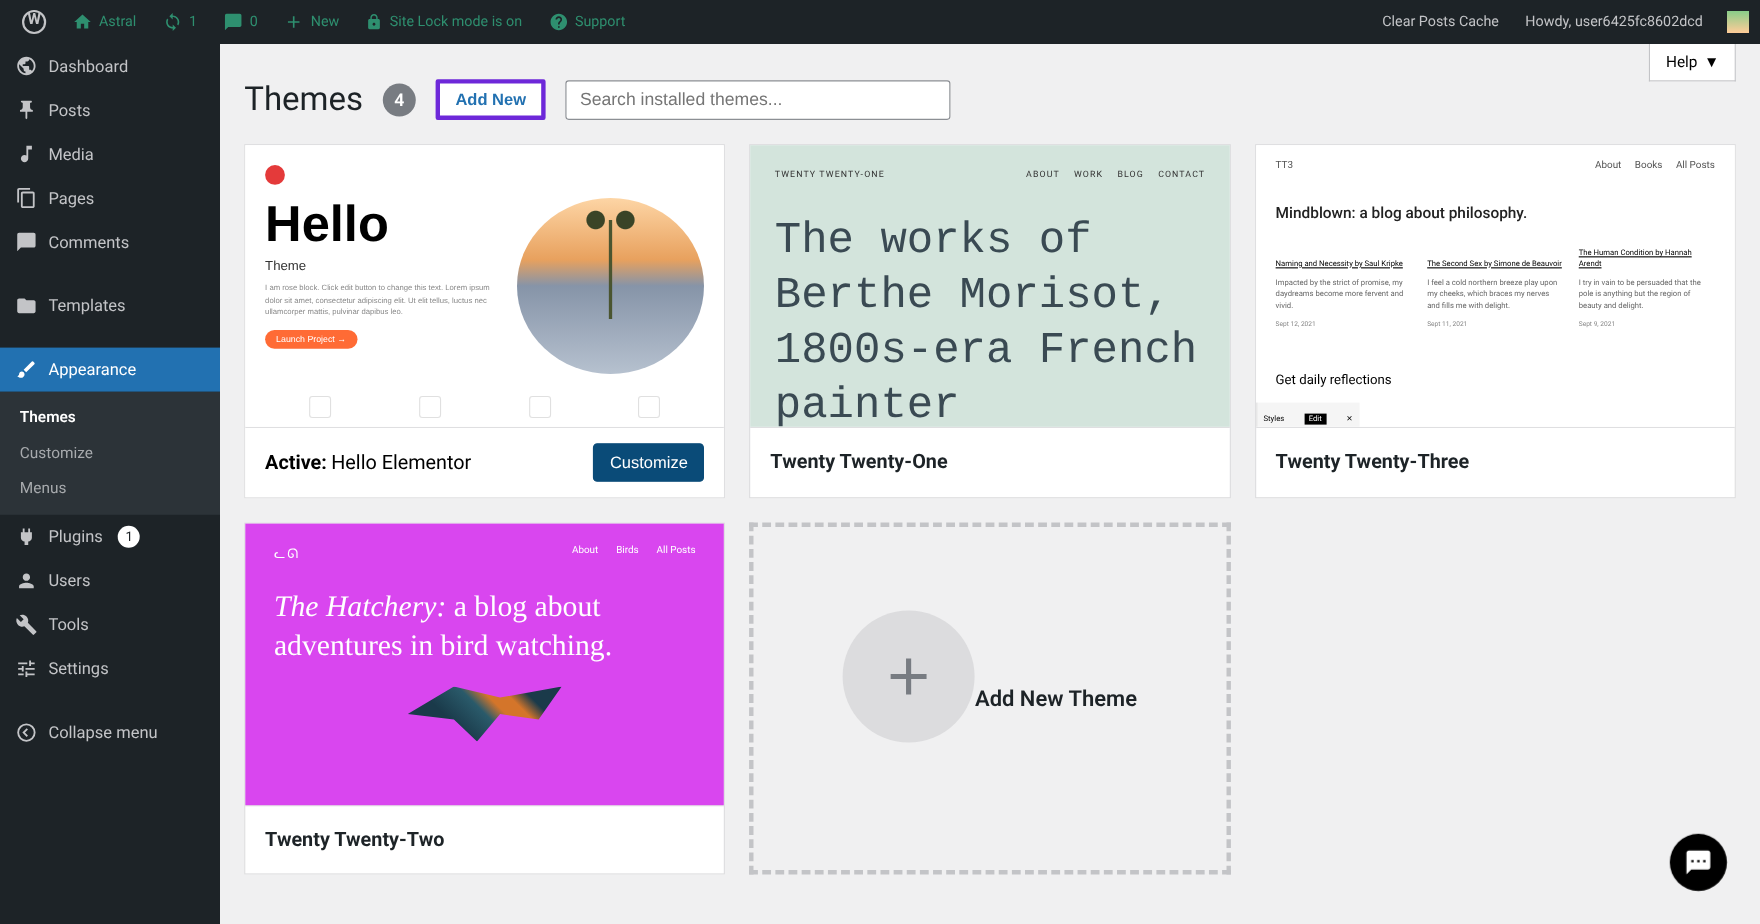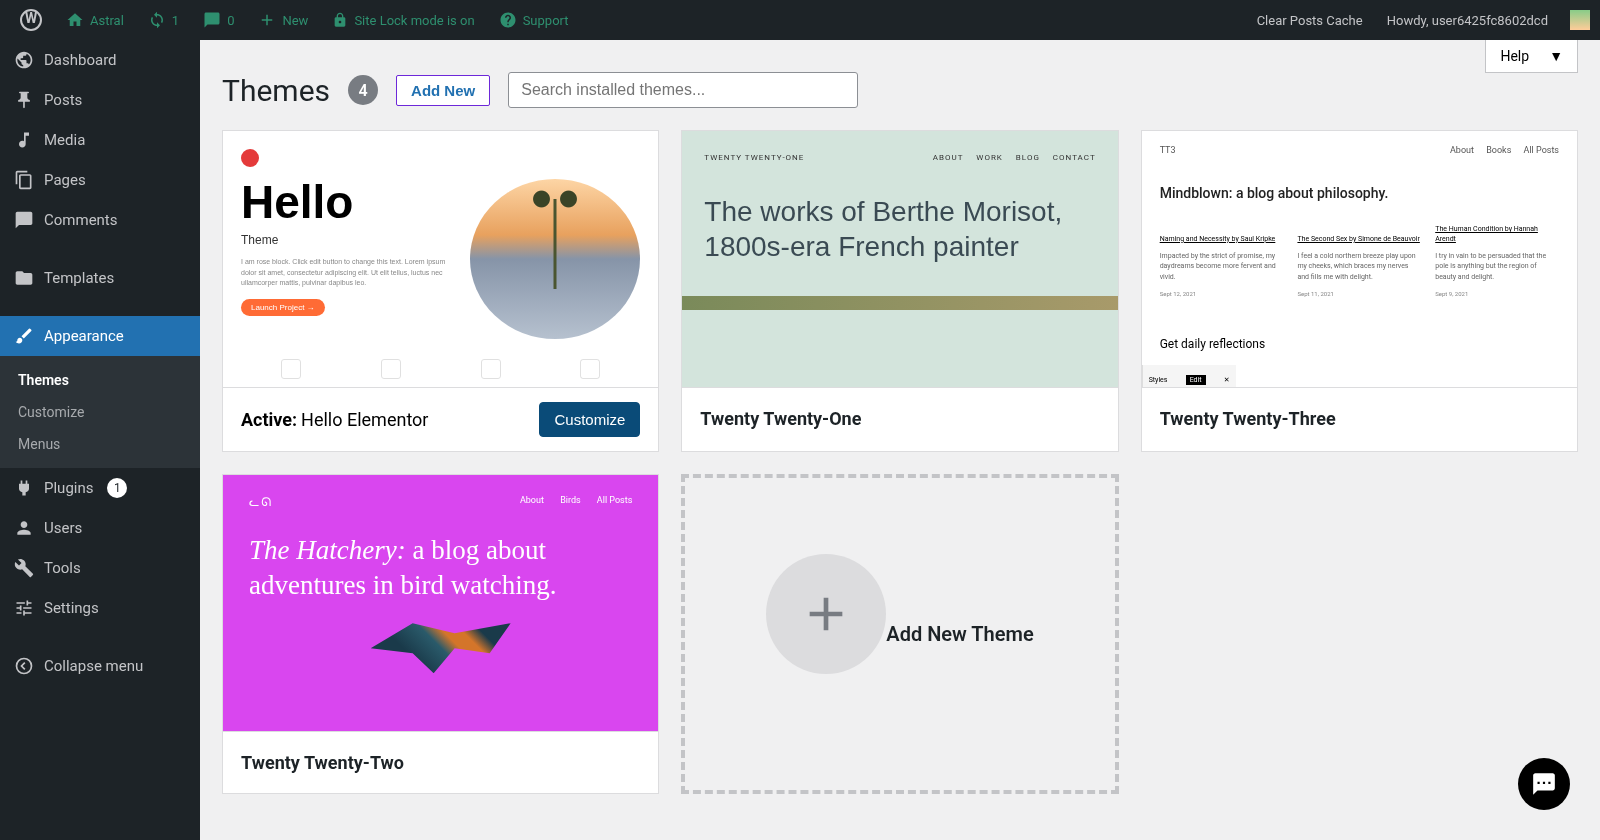--- a/index.html
+++ b/index.html
@@ -24,26 +24,26 @@
     .menu-item.current:after { content: ""; position: absolute; right: -8px; top: 50%; transform: translateY(-50%); border: 8px solid transparent; border-right-color: #f0f0f1; }
     .menu-icon { width: 20px; height: 20px; display: flex; align-items: center; justify-content: center; }
     .submenu { background: #2c3338; padding: 8px 0; }
     .submenu-item { padding: 8px 14px 8px 18px; font-size: 14px; cursor: pointer; color: #a7aaad; }
     .submenu-item.active { color: #fff; font-weight: 600; }
     .badge { background: #d63638; color: #fff; border-radius: 10px; min-width: 20px; height: 20px; display: inline-flex; align-items: center; justify-content: center; font-size: 12px; margin-left: 4px; }
     .badge.white { background: #fff; color: #1d2327; }
     
     .content { flex: 1; padding: 18px 22px; overflow-y: auto; position: relative; }
     
-    .help-tab { position: absolute; top: 0; right: 22px; background: #fff; border: 1px solid #c3c4c7; border-top: none; padding: 8px 14px; font-size: 14px; cursor: pointer; display: flex; align-items: center; gap: 20px; }
+    .help-tab { position: absolute; top: 0; right: 22px; background: #fff; border: 1px solid #c3c4c7; border-top: none; padding: 8px 14px; font-size: 14px; cursor: pointer; display: flex; align-items: center; gap: 6px; }
     
     .header { display: flex; align-items: center; gap: 18px; margin-bottom: 22px; margin-top: 14px; }
     .page-title { font-size: 30px; font-weight: 400; color: #1d2327; }
     .count-badge { background: #787c82; color: #fff; border-radius: 50%; width: 30px; height: 30px; display: inline-flex; align-items: center; justify-content: center; font-size: 16px; font-weight: 600; }
-    .add-new-btn { border: 1px solid #6d28d9; color: #2271b1; background: #fff; padding: 6px 14px; font-size: 15px; font-weight: 600; cursor: pointer; border-radius: 2px; }
+    .add-new-btn { border: 4px solid #6d28d9; color: #2271b1; background: #fff; padding: 6px 14px; font-size: 15px; font-weight: 600; cursor: pointer; border-radius: 2px; }
     .search-input { border: 1px solid #8c8f94; padding: 8px 12px; font-size: 16px; width: 350px; border-radius: 3px; background: #fff; }
     
     .themes-grid { display: grid; grid-template-columns: repeat(3, 1fr); gap: 22px; }
     
     .theme-card { background: #fff; border: 1px solid #dcdcde; cursor: pointer; display: flex; flex-direction: column; }
     .theme-shot { height: 256px; overflow: hidden; position: relative; }
     .theme-footer { padding: 14px 18px; border-top: 1px solid #dcdcde; display: flex; align-items: center; justify-content: space-between; min-height: 62px; }
     .theme-name { font-size: 18px; font-weight: 700; color: #1d2327; }
     .theme-card.active .theme-footer { background: #fff; }
     .active-label { font-size: 18px; font-weight: 700; }
@@ -68,21 +68,21 @@
     .hello-plant { position: absolute; top: 20px; left: 50%; transform: translateX(-50%); width: 3px; height: 90px; background: #4a5530; }
     .hello-plant:before, .hello-plant:after { content: ""; position: absolute; width: 28px; height: 28px; background: radial-gradient(circle, #3a4427 40%, transparent 45%); top: -14px; }
     .hello-plant:before { left: -26px; }
     .hello-plant:after { right: -26px; }
     .hello-icons { display: flex; justify-content: space-around; margin-top: 20px; opacity: 0.25; }
     .hello-icon { width: 20px; height: 20px; border: 1px solid #888; border-radius: 3px; }
     
     .tto-shot { background: #d3e4dc; padding: 22px; }
     .tto-nav { display: flex; justify-content: space-between; font-size: 8px; color: #333; letter-spacing: 1px; margin-bottom: 32px; }
     .tto-nav-right span { margin-left: 10px; }
-    .tto-title { font-size: 28px; color: #3a4a53; font-weight: 400; line-height: 1.25; font-family: Liberation Sans, sans-serif; }
+    .tto-title { font-size: 40px; color: #3a4a53; font-weight: 400; line-height: 1.25; font-family: Liberation Mono, monospace; }
     .tto-bottom { height: 14px; background: linear-gradient(to right, #7a8a5a, #a89a6a); margin: 32px -22px -22px; }
     
     .ttt-shot { background: #fff; display: flex; flex-direction: column; }
     .ttt-main { flex: 1; padding: 14px 18px; font-size: 9px; }
     .ttt-nav { display: flex; justify-content: space-between; color: #555; margin-bottom: 30px; }
     .ttt-nav-right span { margin-left: 10px; }
     .ttt-heading { font-size: 14px; font-weight: 500; color: #222; margin-bottom: 24px; }
     .ttt-cols { display: flex; gap: 14px; align-items: flex-end; }
     .ttt-col { flex: 1; font-size: 7px; }
     .ttt-col-title { text-decoration: underline; margin-bottom: 6px; line-height: 1.4; }

